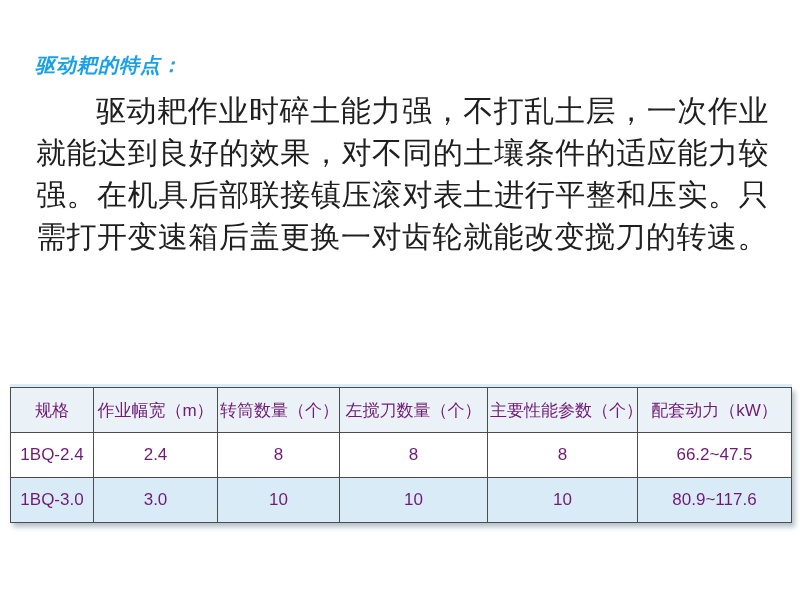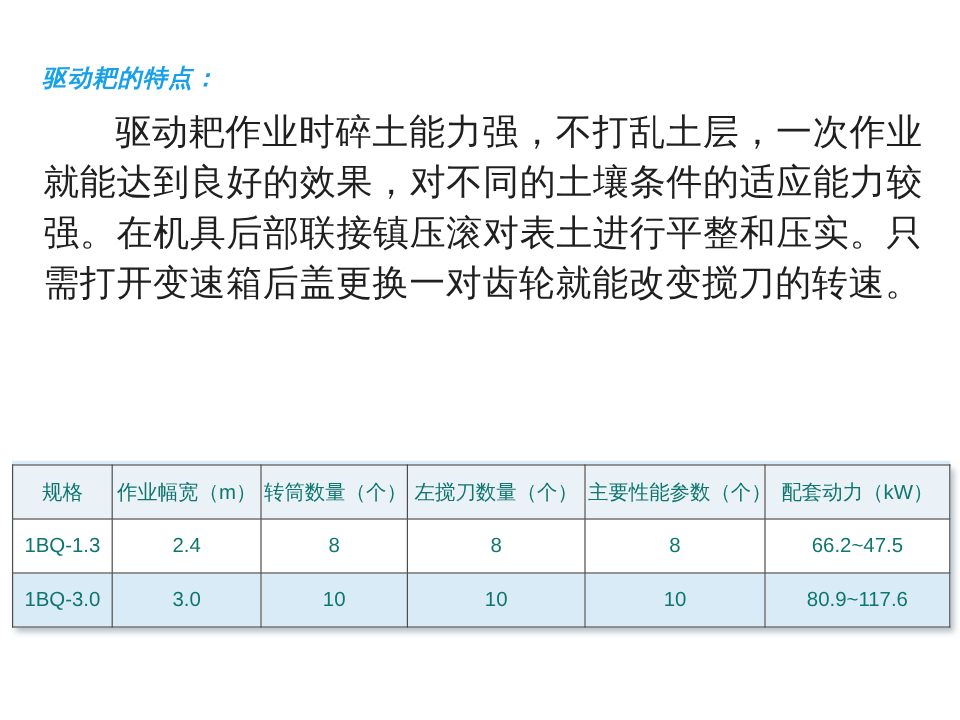--- a/index.html
+++ b/index.html
@@ -49,21 +49,21 @@
     background: #ffffff;
     box-shadow: 0 -3px 0 #d9ecf7, 3px 4px 5px rgba(120, 140, 155, 0.55);
   }
   .spec-table th, .spec-table td {
     border: 1px solid #4c4c4c;
     height: 44px;
     text-align: center;
     vertical-align: middle;
     font-weight: normal;
     font-size: 17px;
-    color: #0f766e;
+    color: #701a75;
     padding: 0 2px;
     white-space: nowrap;
     overflow: hidden;
   }
   .spec-table thead th { background: #eaf2f8; }
   .spec-table tbody tr.row-even { background: #ffffff; }
   .spec-table tbody tr.row-odd  { background: #d9ebf7; }
   .col-spec   { width: 83px;  }
   .col-width  { width: 124px; }
   .col-drums  { width: 122px; }
@@ -95,21 +95,21 @@
         <th>规格</th>
         <th>作业幅宽（m）</th>
         <th>转筒数量（个）</th>
         <th>左搅刀数量（个）</th>
         <th>主要性能参数（个）</th>
         <th>配套动力（kW）</th>
       </tr>
     </thead>
     <tbody>
       <tr class="row-even">
-        <td>1BQ-1.3</td>
+        <td>1BQ-2.4</td>
         <td>2.4</td>
         <td>8</td>
         <td>8</td>
         <td>8</td>
         <td>66.2~47.5</td>
       </tr>
       <tr class="row-odd">
         <td>1BQ-3.0</td>
         <td>3.0</td>
         <td>10</td>

